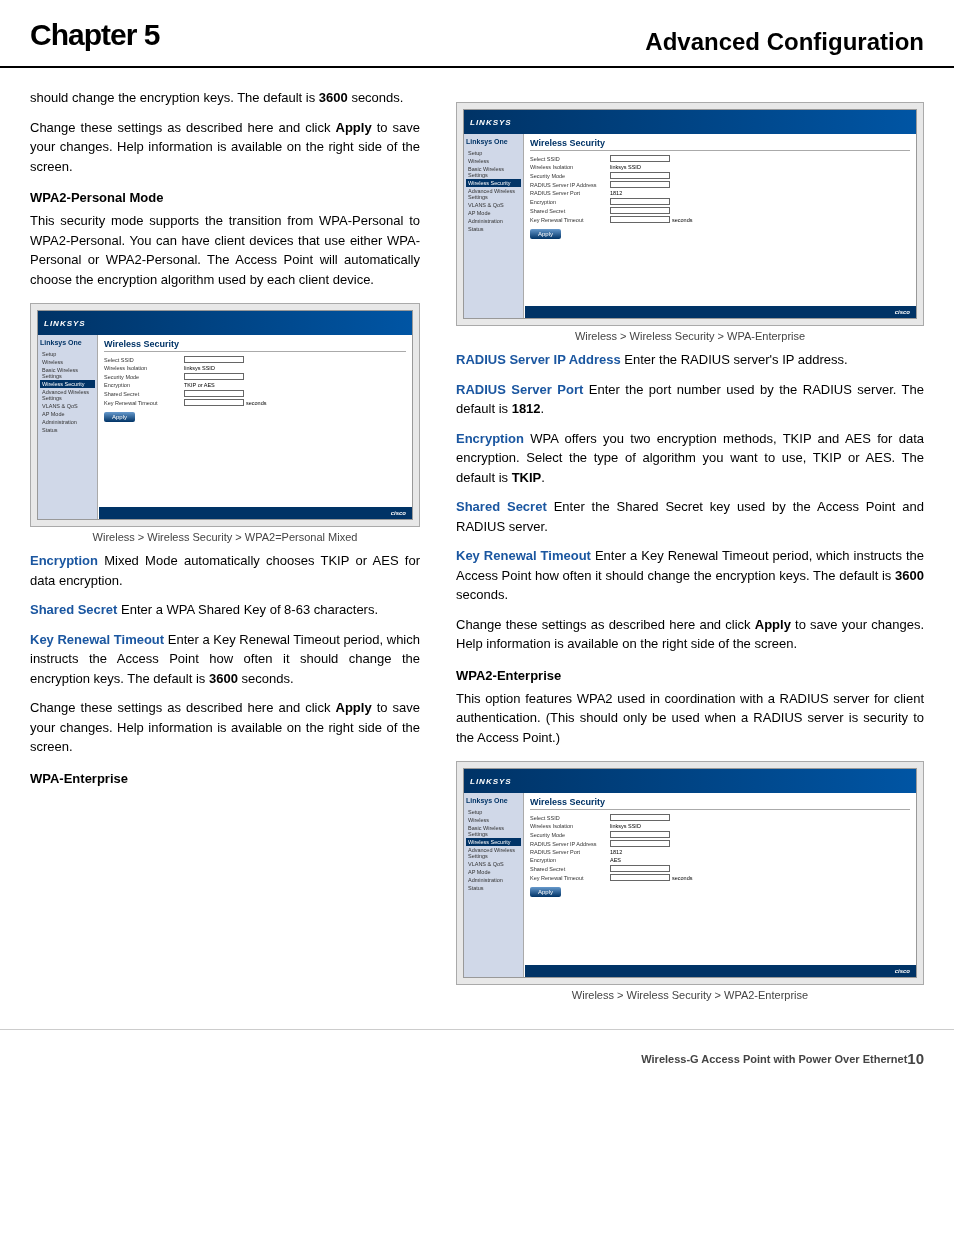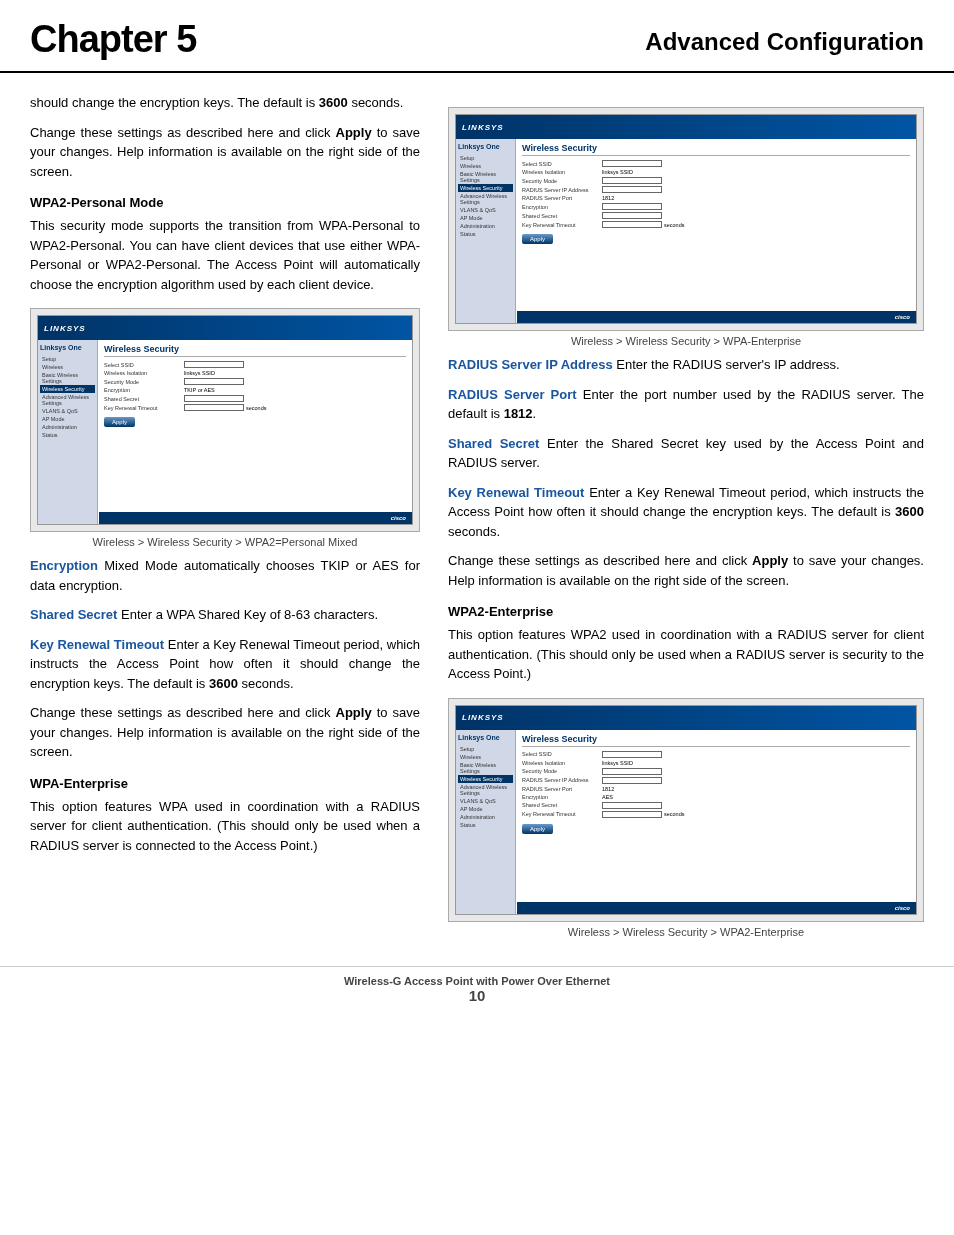--- a/index.html
+++ b/index.html
@@ -16,37 +16,37 @@
     
     .page-header {
       display: flex;
       justify-content: space-between;
       align-items: flex-start;
       padding: 18px 30px 10px 30px;
       border-bottom: 2px solid #000;
       margin-bottom: 20px;
     }
     .chapter-title {
-      font-size: 38px;
+      font-size: 30px;
       font-weight: bold;
       color: #000;
       letter-spacing: -1px;
     }
     .section-title {
       font-size: 24px;
       font-weight: bold;
       color: #000;
       text-align: right;
       padding-top: 10px;
     }
 
     
     .main-content {
       display: flex;
-      gap: 28px;
+      gap: 36px;
       padding: 0 30px;
     }
     .left-col {
       flex: 0 0 390px;
       max-width: 390px;
     }
     .right-col {
       flex: 1;
     }
 
@@ -207,24 +207,23 @@
       color: #444;
       margin-bottom: 8px;
       margin-top: 2px;
     }
 
     
     .page-footer {
       display: flex;
       justify-content: flex-end;
       align-items: center;
-      padding: 8px 30px;
+      padding: 20px 30px;
       border-top: 1px solid #ccc;
       margin-top: 20px;
-      flex-direction: column;
     }
     .footer-left {
       font-size: 11px;
       color: #444;
       font-weight: bold;
     }
     .footer-right {
       font-size: 15px;
       color: #444;
       font-weight: bold;
@@ -322,21 +321,20 @@
 
     <p>
       <span class="highlight-blue">Key  Renewal  Timeout</span>  Enter a Key Renewal Timeout period, which instructs the Access Point how often it should change the encryption keys. The default is <span class="bold-text">3600</span> seconds.
     </p>
 
     <p>
       Change these settings as described here and click <span class="bold-text">Apply</span> to save your changes. Help information is available on the right side of the screen.
     </p>
 
     <div class="section-heading">WPA-Enterprise</div>
-    <p>This option features WPA used in coordination with a RADIUS server for client authentication. (This should only be used when a RADIUS server is connected to the Access Point.)</p>
 
   </div>
 
   <div class="right-col">
 
     <div class="screenshot-box">
       <div class="screenshot-inner">
         <div class="linksys-ui">
           <div class="linksys-header">
             <span class="linksys-logo">LINKSYS</span>
@@ -401,20 +399,23 @@
     <div class="screenshot-caption">Wireless &gt; Wireless Security &gt; WPA-Enterprise</div>
 
     <p>
       <span class="highlight-blue">RADIUS Server IP Address</span><span> Enter the RADIUS server's IP address.</span>
     </p>
 
     <p>
       <span class="highlight-blue">RADIUS Server Port</span>  Enter the port number used by the RADIUS server. The default is <span class="bold-text">1812</span>.
     </p>
 
+    <p>
+      <span class="highlight-blue">Encryption</span>  WPA offers you two encryption methods, TKIP and AES for data encryption. Select the type of algorithm you want to use, TKIP or AES. The default is <span class="bold-text">TKIP</span>.
+    </p>
 
     <p>
       <span class="highlight-blue">Shared Secret</span>  Enter the Shared Secret key used by the Access Point and RADIUS server.
     </p>
 
     <p>
       <span class="highlight-blue">Key  Renewal  Timeout</span>  Enter a Key Renewal Timeout period, which instructs the Access Point how often it should change the encryption keys. The default is <span class="bold-text">3600</span> seconds.
     </p>
 
     <p>

